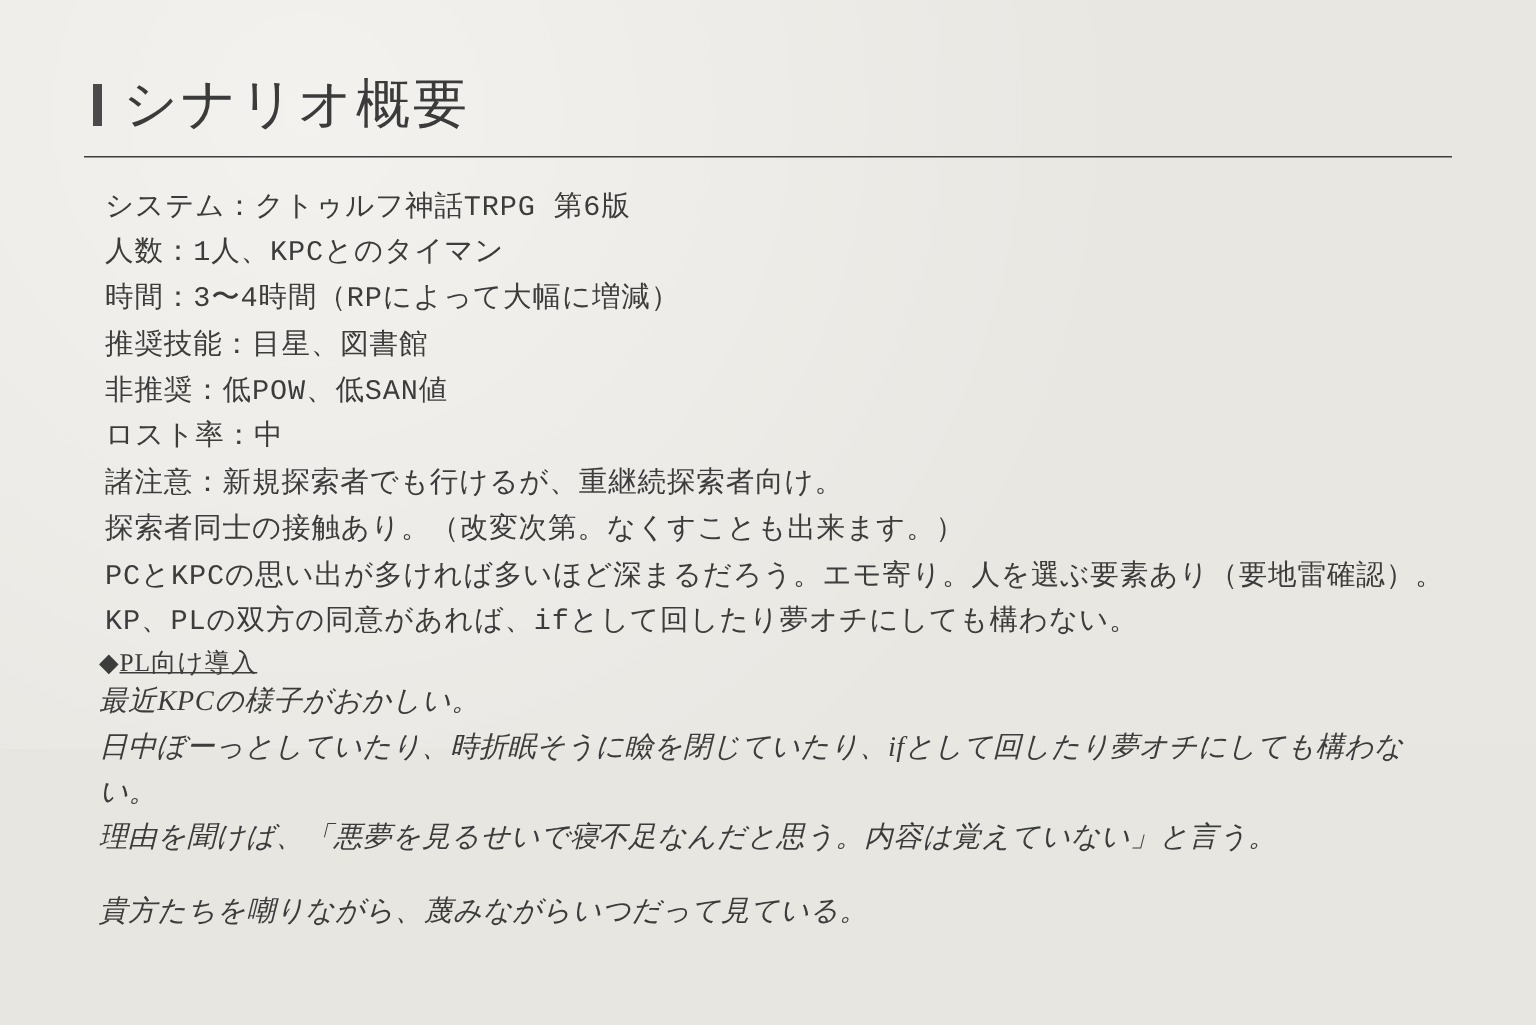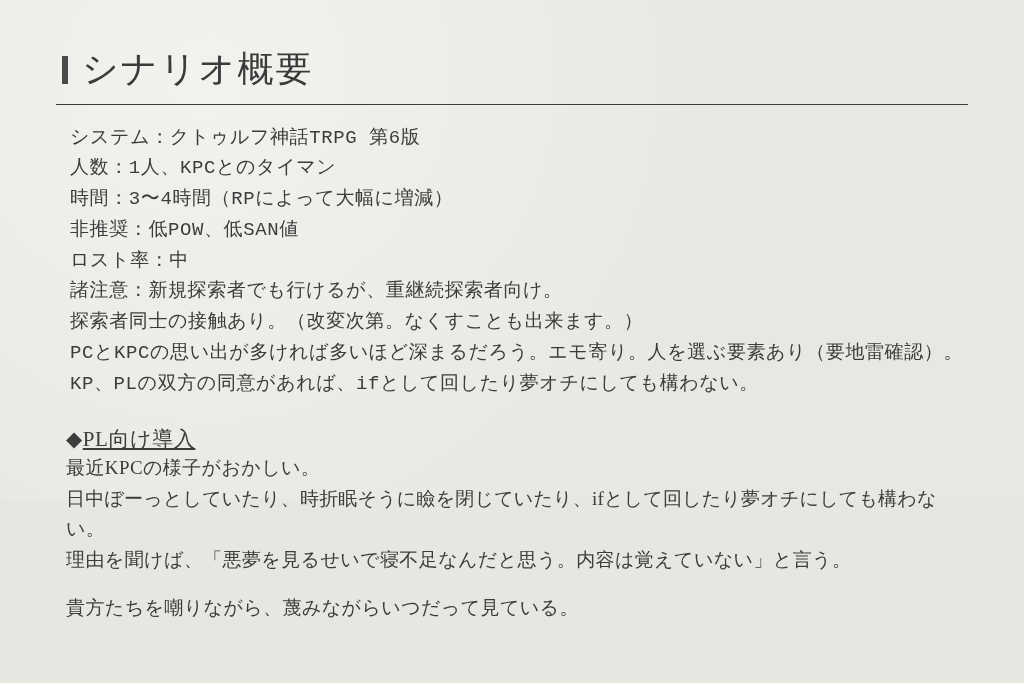--- a/index.html
+++ b/index.html
@@ -56,35 +56,35 @@
     font-size: 19px;
     line-height: 1.62;
     color: #3c3c3c;
     letter-spacing: 0.6px;
   }
   .body-block p {
     margin: 0;
     font-family: Liberation Mono, monospace;
   }
   .section-head {
-    margin-top: 26px;
     padding-left: 10px;
-    font-size: 21px;
+    font-size: 17px;
     color: #3c3c3c;
     letter-spacing: 0.6px;
   }
   .section-head .label {
     text-decoration: underline;
   }
   .para {
     padding-left: 10px;
     font-size: 19px;
     line-height: 1.6;
     color: #3c3c3c;
     letter-spacing: 0.4px;
+    font-style: italic;
   }
   .para p { margin: 0; }
   .gap { height: 18px; }
   .tight { letter-spacing: 0.2px; }
 </style>
 </head>
 <body>
 
 <div class="page">
 
@@ -92,20 +92,21 @@
     <span class="title-bar"></span>
     <span class="title-text">シナリオ概要</span>
   </div>
 
   <div class="divider"></div>
 
   <div class="body-block">
     <p>システム：クトゥルフ神話TRPG 第6版</p>
     <p>人数：1人、KPCとのタイマン</p>
     <p>時間：3〜4時間（RPによって大幅に増減）</p>
+    <p>推奨技能：目星、図書館</p>
     <p>非推奨：低POW、低SAN値</p>
     <p>ロスト率：中</p>
     <p>諸注意：新規探索者でも行けるが、重継続探索者向け。</p>
     <p>探索者同士の接触あり。（改変次第。なくすことも出来ます。）</p>
     <p>PCとKPCの思い出が多ければ多いほど深まるだろう。エモ寄り。人を選ぶ要素あり（要地雷確認）。</p>
     <p>KP、PLの双方の同意があれば、ifとして回したり夢オチにしても構わない。</p>
   </div>
 
   <div class="section-head">
     <span>◆</span><span class="label">PL向け導入</span>

